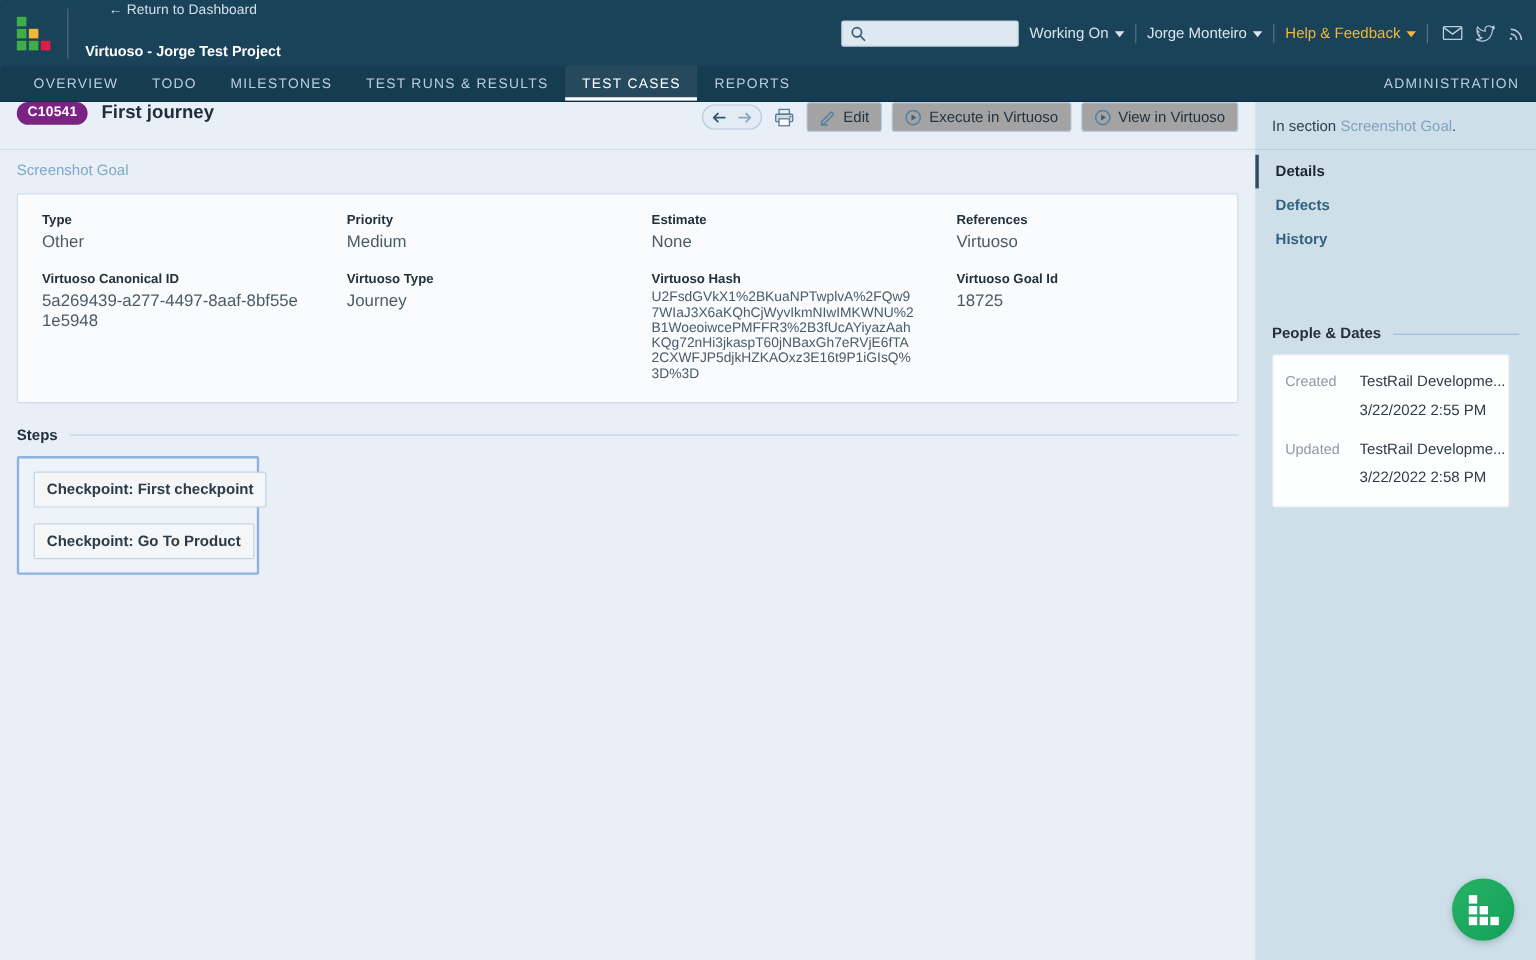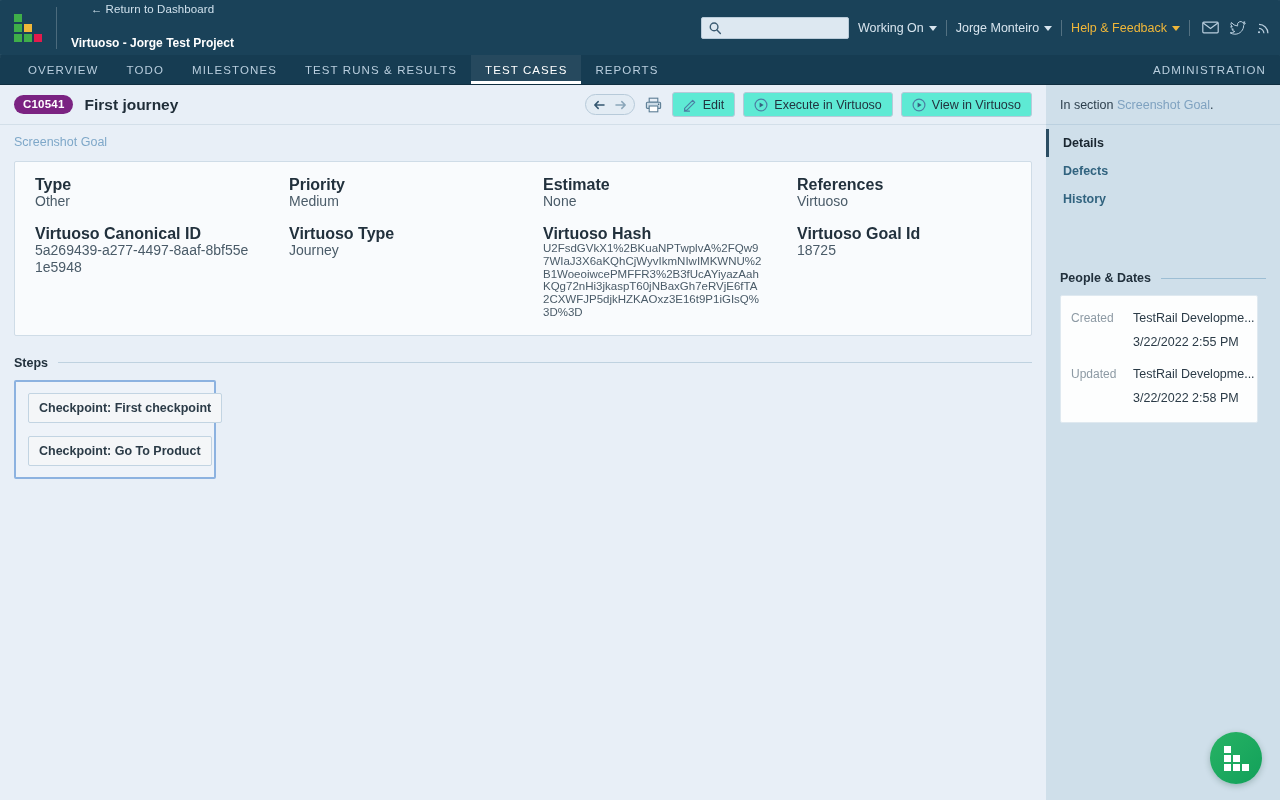--- a/index.html
+++ b/index.html
@@ -162,21 +162,21 @@
     flex: 1 1 auto;
     background: #cfdfea;
     position: relative;
     overflow: hidden;
   }
 
   
   .case-toolbar {
     height: 40px;
     display: flex;
-    align-items: center;
+    align-items: flex-start;
     padding: 0 14px 0 14px;
     border-bottom: 1px solid #d3dfe9;
   }
   .case-id {
     background: #7b2382;
     color: #fff;
     font-size: 11.5px;
     font-weight: bold;
     border-radius: 11px;
     padding: 3px 9px 4px;
@@ -210,21 +210,21 @@
     padding: 2px;
     cursor: pointer;
     line-height: 0;
   }
   .btn {
     display: inline-flex;
     align-items: center;
     gap: 6px;
     height: 25px;
     padding: 0 10px;
-    background: #5eead4;
+    background: #a3a3a3;
     border: 1px solid #b7cad9;
     border-radius: 3px;
     font-size: 12.5px;
     color: #23333f;
     cursor: pointer;
     font-family: "Liberation Sans", sans-serif;
     white-space: nowrap;
   }
 
   
@@ -244,21 +244,21 @@
     display: flex;
   }
   .col {
     flex: 1 1 0;
     padding: 0 14px 0 20px;
     min-width: 0;
   }
   .fld { margin-bottom: 15px; }
   .fld:last-child { margin-bottom: 0; }
   .fld .k {
-    font-size: 16px;
+    font-size: 11px;
     font-weight: bold;
     color: #22313d;
     line-height: 17px;
   }
   .fld .v {
     font-size: 14px;
     color: #4a5b68;
     line-height: 17px;
     word-break: break-all;
   }

